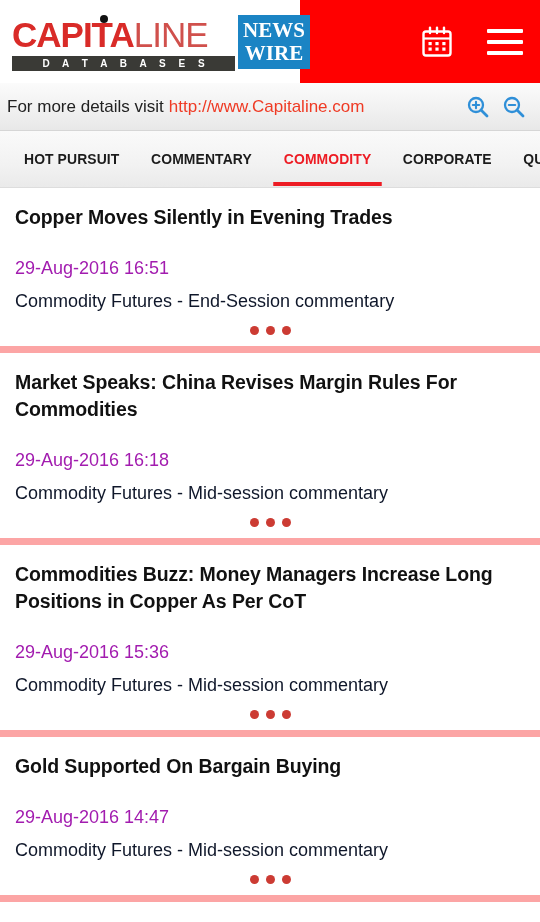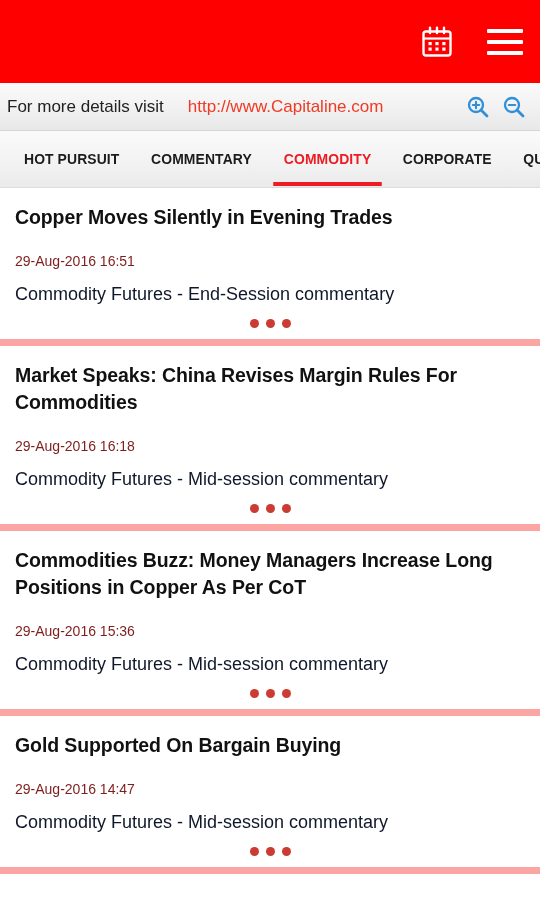--- a/index.html
+++ b/index.html
@@ -107,31 +107,31 @@
   .ham-icon i { display:block; height:4px; background:#fff; border-radius:1px; width:100%; }
 
   
   .subbar {
     height:48px;
     background:linear-gradient(180deg,#fbfbfb 0%, #f1f1f1 55%, #e8e8e8 100%);
     display:flex;
     align-items:center;
     padding:0 14px 0 7px;
     border-bottom:1px solid #d6d6d6;
-    gap:24px;
   }
   .subbar-text {
     font-size:17px;
     color:#222;
     white-space:nowrap;
   }
   .subbar-link {
     font-size:17px;
     color:#ef3a24;
     text-decoration:none;
+    margin-left:5px;
     white-space:nowrap;
   }
   .zoom-group {
     margin-left:auto;
     display:flex;
     align-items:center;
     gap:12px;
   }
   .zoom-btn { cursor:pointer; display:block; }
 
@@ -178,24 +178,24 @@
     cursor:pointer;
   }
   .news-title {
     font-size:19.5px;
     font-weight:bold;
     color:#111111;
     line-height:27px;
     letter-spacing:-0.1px;
   }
   .news-date {
-    font-size:14px;
-    color:#7f1d1d;
+    font-size:18px;
+    color:#a21caf;
     line-height:24px;
-    margin-top:18px;
+    margin-top:25px;
   }
   .news-cat {
     font-size:18px;
     color:#0f172a;
     line-height:24px;
     margin-top:9px;
   }
   .news-more {
     display:flex;
     align-items:center;
@@ -209,20 +209,35 @@
     width:9px; height:9px;
     border-radius:50%;
     background:#cc3b33;
   }
 </style>
 </head>
 <body>
 
 <div class="topbar">
 
+  <div class="logo-zone">
+    <div class="logo">
+      <div class="logo-left">
+        <div class="logo-dot"></div>
+        <div class="logo-word"><span class="lw-a">CAPITA</span><span class="lw-b">LINE</span></div>
+        <div class="logo-db">
+            <span>D A T A B A S E S</span>
+          </div>
+      </div>
+      <div class="logo-news">
+        <span>NEWS</span>
+        <span>WIRE</span>
+      </div>
+    </div>
+  </div>
 
   <div class="red-zone">
     <div class="icon-btn">
       <svg class="cal-icon" viewBox="0 0 32 32">
         <rect x="2.5" y="5.5" width="27" height="24" rx="2.5" ry="2.5" fill="none" stroke="#ffffff" stroke-width="2.4"></rect>
         <line x1="3" y1="12.5" x2="29" y2="12.5" stroke="#ffffff" stroke-width="2.2"></line>
         <line x1="9" y1="1.8" x2="9" y2="7" stroke="#ffffff" stroke-width="2.4" stroke-linecap="round"></line>
         <line x1="16" y1="1.8" x2="16" y2="7" stroke="#ffffff" stroke-width="2.4" stroke-linecap="round"></line>
         <line x1="23" y1="1.8" x2="23" y2="7" stroke="#ffffff" stroke-width="2.4" stroke-linecap="round"></line>
         <g fill="#ffffff">

